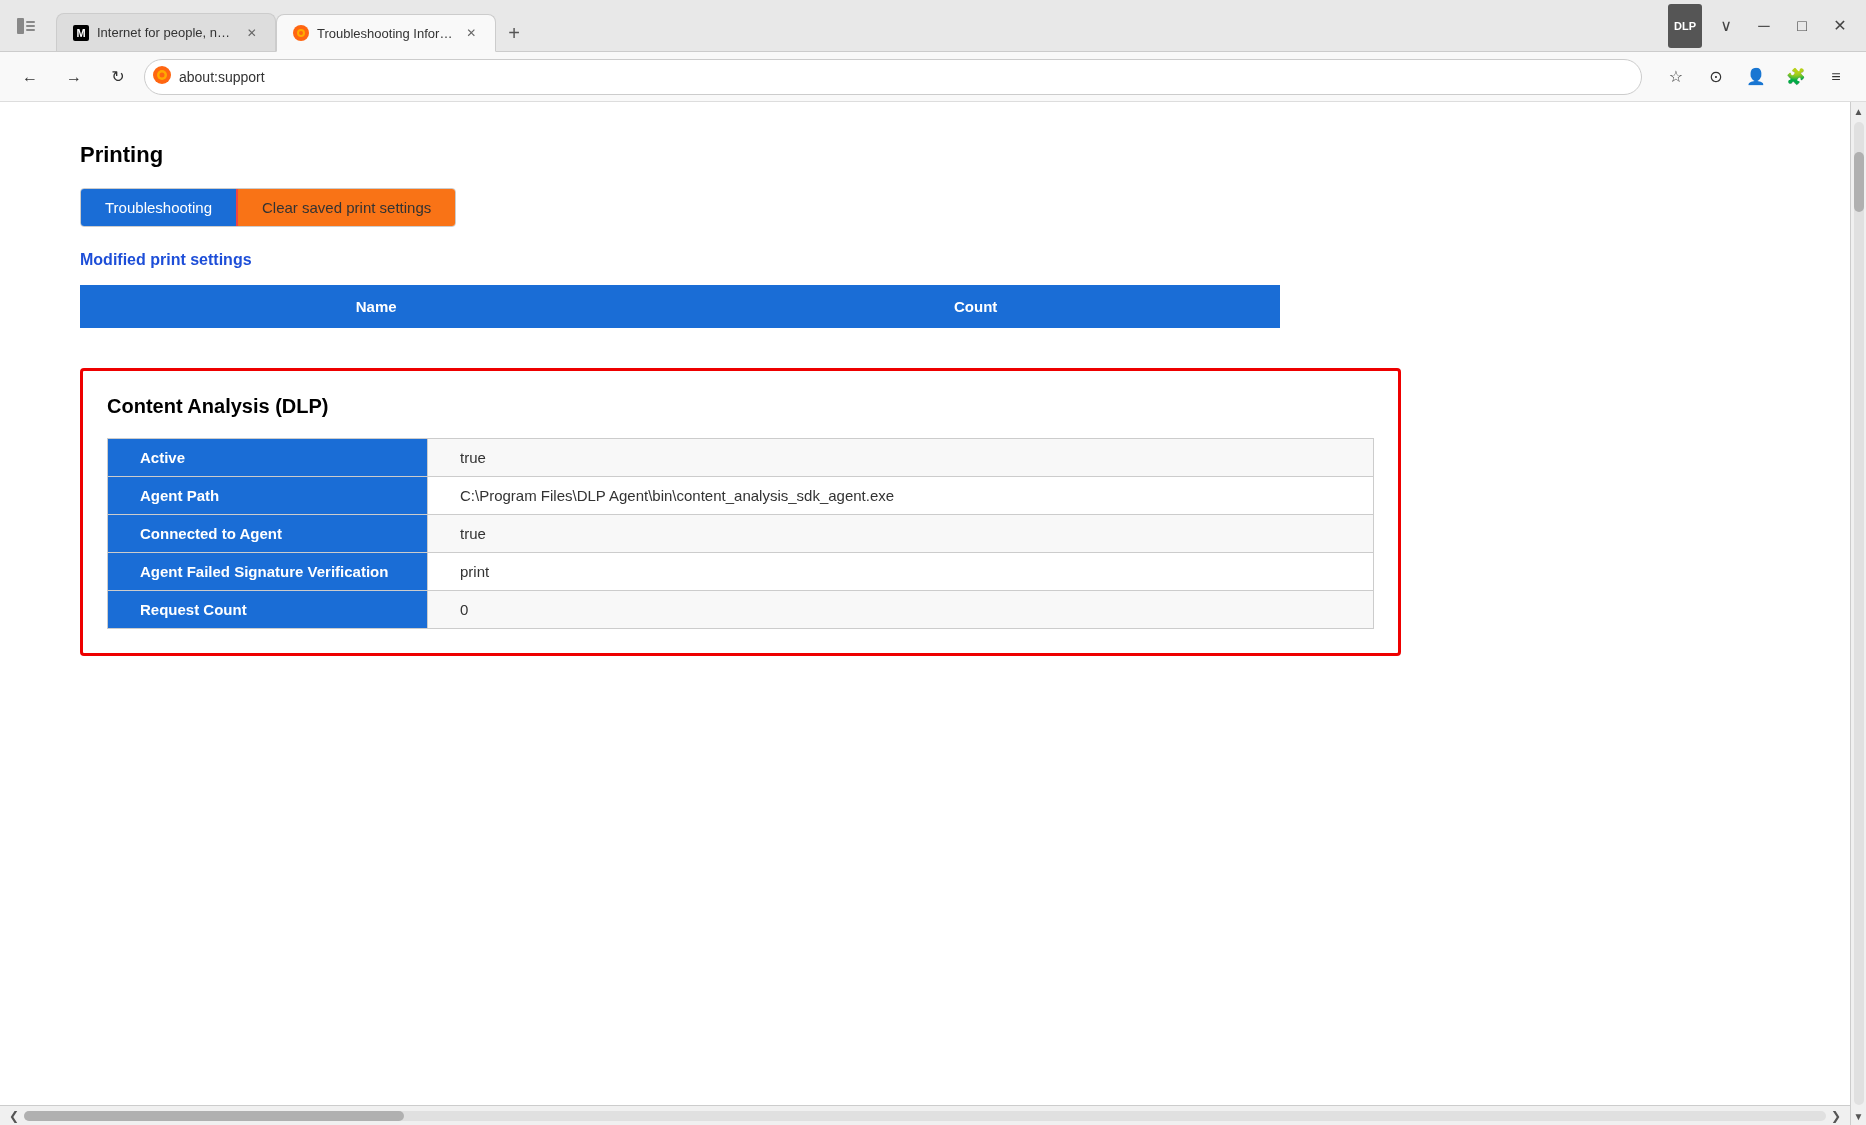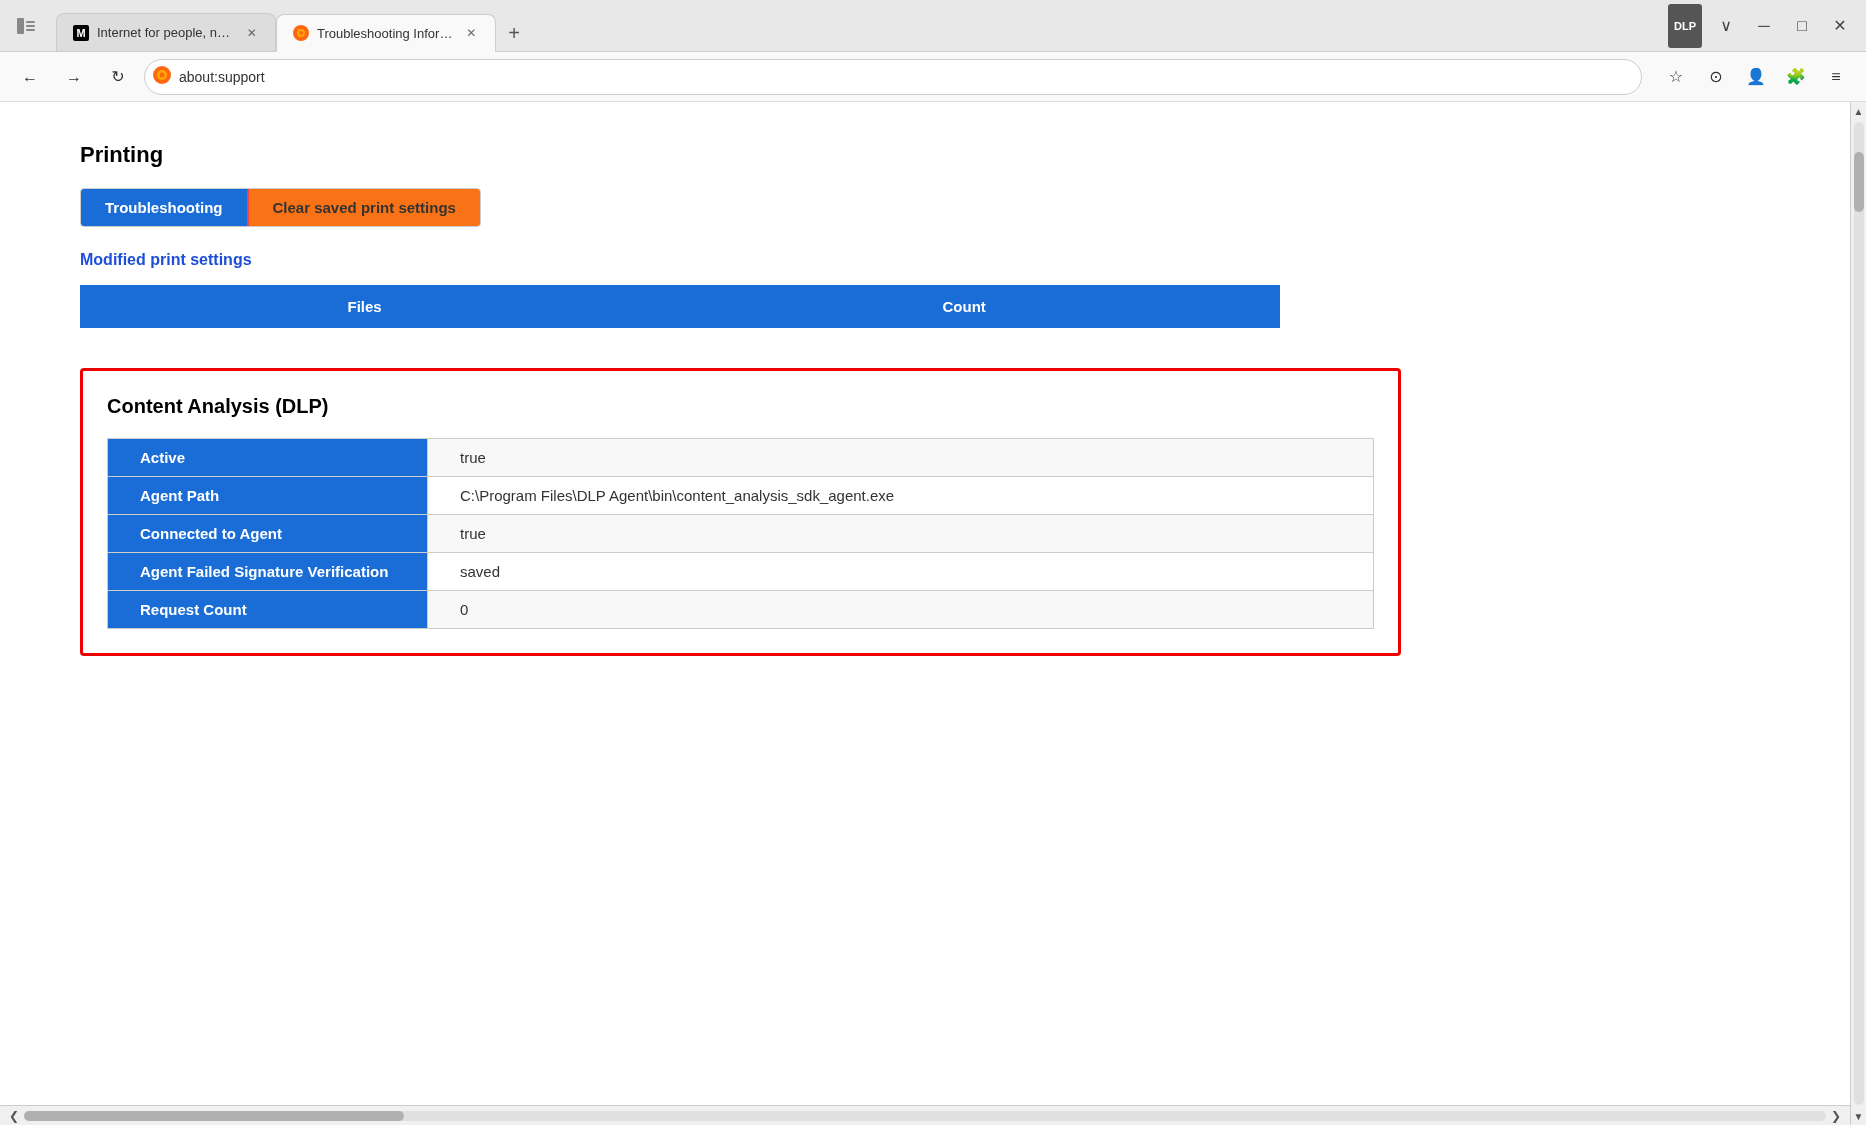--- a/index.html
+++ b/index.html
@@ -56,21 +56,21 @@
       flex: 1; overflow-y: auto; overflow-x: auto;
       background: #fff; padding: 40px 80px;
     }
 
     .section-title { font-size: 22px; font-weight: bold; margin-bottom: 20px; color: #000; }
 
     
     .printing-buttons { display: flex; gap: 0; margin-bottom: 24px; border: 1px solid #ccc; border-radius: 4px; overflow: hidden; width: fit-content; }
     .print-btn {
       padding: 10px 24px; font-size: 15px; cursor: pointer; border: none;
-      font-weight: 700;
+      font-weight: 400;
     }
     .print-btn.active-btn { background: #1a6dd6; color: white; }
     .print-btn.inactive-btn { background: #f97316; color: #333; border-left: 2px solid #ef4444; }
 
     .modified-print-title { font-size: 16px; font-weight: bold; margin-bottom: 16px; color: #1d4ed8; }
 
     .print-table { width: 1200px; border-collapse: collapse; margin-bottom: 40px; border: 1px solid #ccc; }
     .print-table th {
       background: #1a6dd6; color: white; padding: 12px 24px;
       text-align: center; font-size: 15px; font-weight: 600;
@@ -204,21 +204,21 @@
         <div class="printing-buttons">
           <button class="print-btn active-btn">Troubleshooting</button>
           <button class="print-btn inactive-btn">Clear saved print settings</button>
         </div>
 
         <h3 class="modified-print-title">Modified print settings</h3>
 
         <table class="print-table">
           <thead>
             <tr>
-              <th>Files</th>
+              <th>Name</th>
               <th>Count</th>
             </tr>
           </thead>
           <tbody>
             
           </tbody>
         </table>
 
         <div class="content-analysis-box">
           <h3 class="content-analysis-title">Content Analysis (DLP)</h3>
@@ -232,21 +232,21 @@
                 <tr>
                   <td class="label">Agent Path</td>
                   <td class="value">C:\Program Files\DLP Agent\bin\content_analysis_sdk_agent.exe</td>
                 </tr>
                 <tr>
                   <td class="label">Connected to Agent</td>
                   <td class="value">true</td>
                 </tr>
                 <tr>
                   <td class="label">Agent Failed Signature Verification</td>
-                  <td class="value">saved</td>
+                  <td class="value">print</td>
                 </tr>
                 <tr>
                   <td class="label">Request Count</td>
                   <td class="value">0</td>
                 </tr>
               </tbody>
           </table>
         </div>
 
         <div style="height: 60px;"></div>

